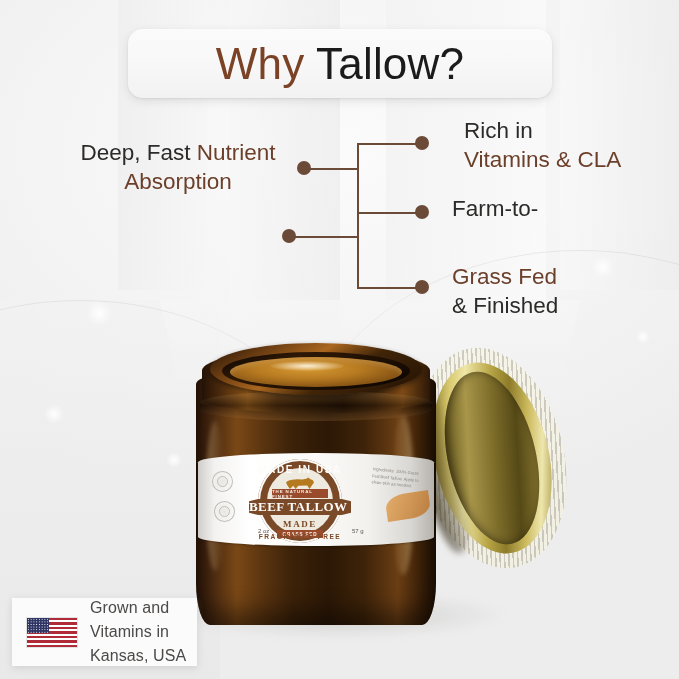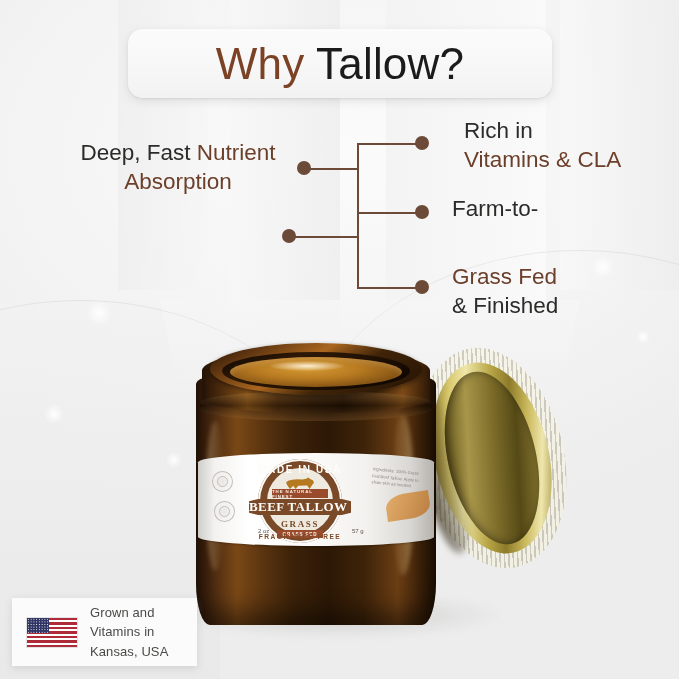--- a/index.html
+++ b/index.html
@@ -421,21 +421,21 @@
   .flag-canton {
     position: absolute;
     left: 0; top: 0;
     width: 22px; height: 15.7px;
     background: #2e3565;
     background-image:
       radial-gradient(circle at 1.3px 1.3px, #ffffff .55px, transparent .6px);
     background-size: 2.75px 2.6px;
   }
   .usa-text {
-    font-size: 13px;
+    font-size: 16px;
     line-height: 1.5;
     color: #4c4a48;
     letter-spacing: .1px;
   }
 </style>
 </head>
 <body>
 
 <div id="stage">
 
@@ -518,21 +518,21 @@
 
       <div class="badge">
         <div class="badge-ring"></div>
         <div class="badge-face"></div>
         <div class="badge-arc-top">MADE IN USA</div>
         <div class="badge-cow"></div>
         <div class="badge-ribbon">THE NATURAL FINEST</div>
         <div class="badge-banner">
             <span>BEEF TALLOW</span>
           </div>
-        <div class="badge-balm">GRASS</div>
+        <div class="badge-balm">MADE</div>
         <div class="badge-grassfed">GRASS FED</div>
         <div class="badge-arc-bottom">FRAGRANCE FREE</div>
       </div>
 
       <div class="wt-left">2 oz</div>
       <div class="wt-right">57 g</div>
     </div>
   </div>
 
   <div class="usa-card">

